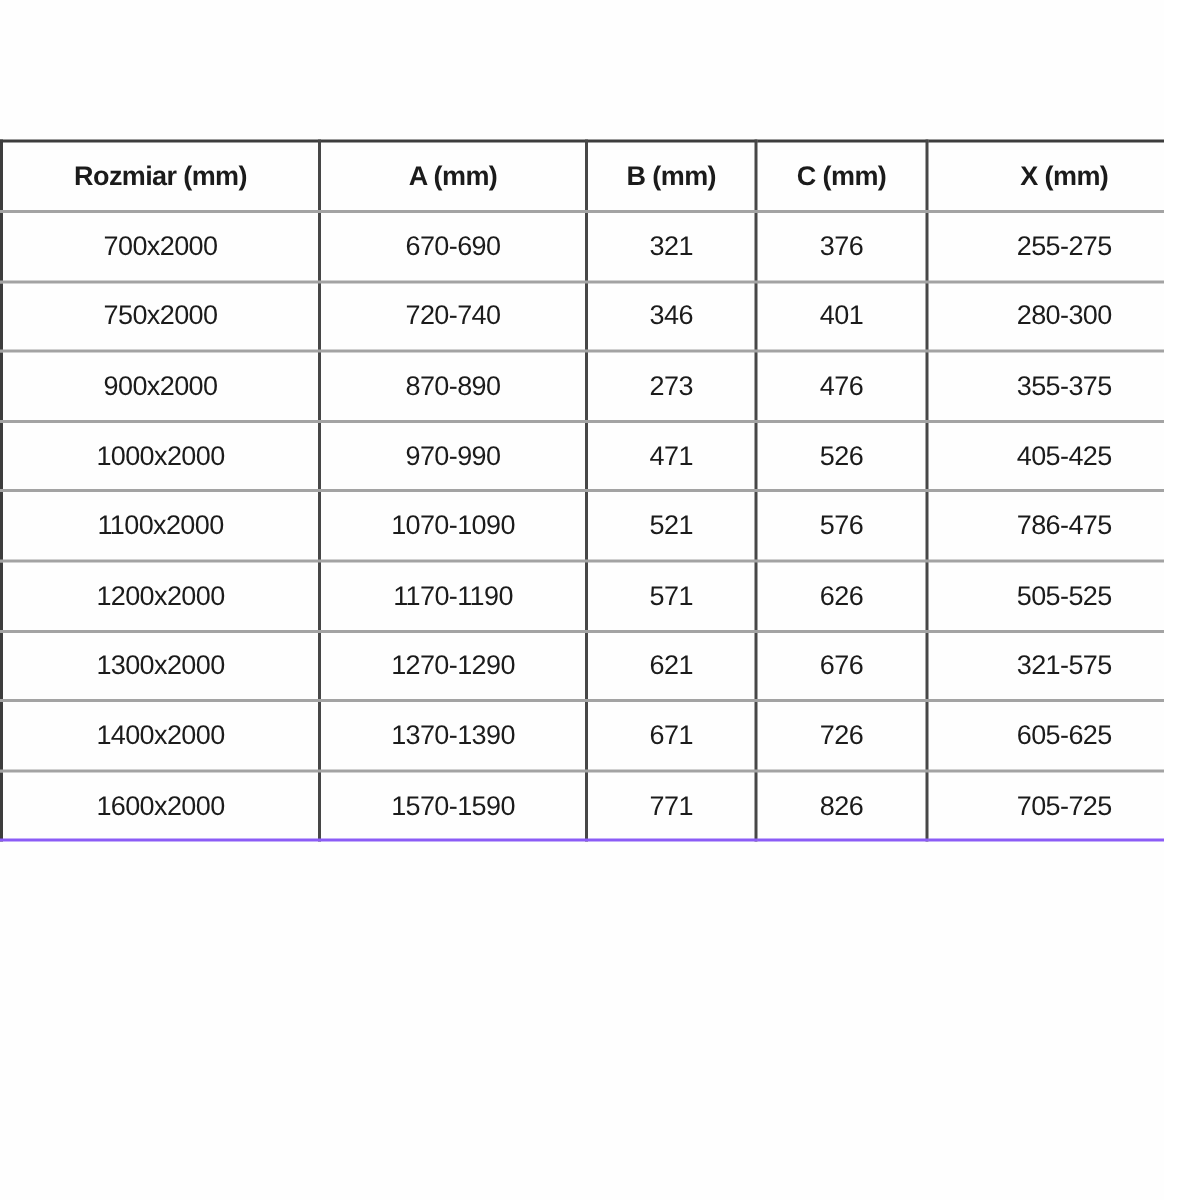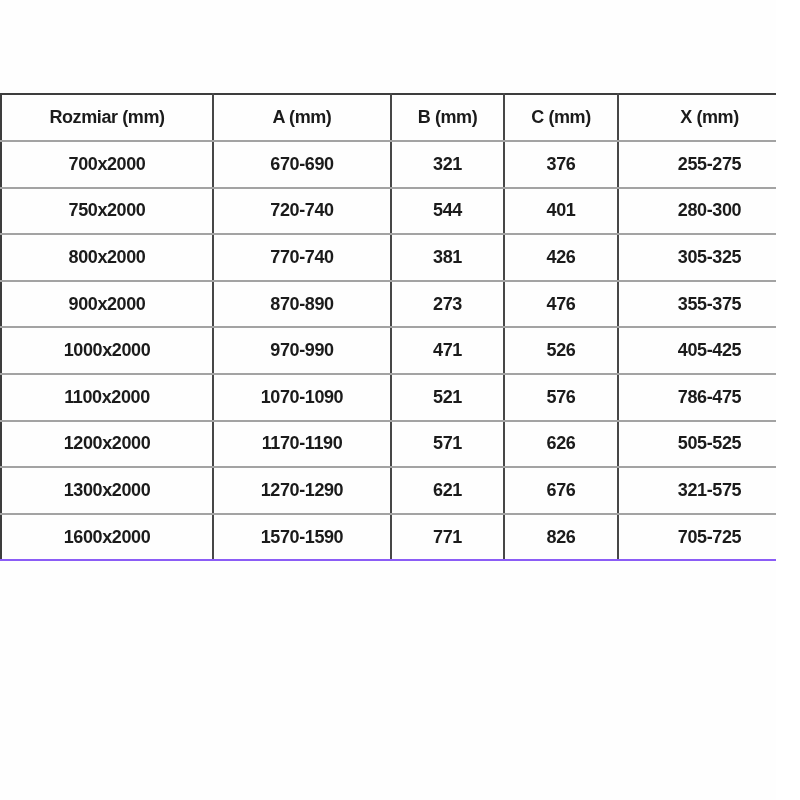--- a/index.html
+++ b/index.html
@@ -44,21 +44,20 @@
     overflow: hidden;
     white-space: nowrap;
   }
   table.spec thead th {
     font-weight: bold;
     height: 45px;
     border-top: 2px solid #3d3d3d; 
   }
   table.spec tbody td {
     height: 44.6px;
-    font-weight: bold;
   }
   table.spec tbody tr:last-child td {
     border-bottom: 2px solid #8b5cf6; 
   }
   table.spec th:first-child,
   table.spec td:first-child {
     border-left: 2px solid #3d3d3d; 
   }
   table.spec th:last-child,
   table.spec td:last-child {
@@ -90,30 +89,23 @@
       <tr>
         <td>700x2000</td>
         <td>670-690</td>
         <td>321</td>
         <td>376</td>
         <td>255-275</td>
       </tr>
       <tr>
         <td>750x2000</td>
         <td>720-740</td>
-        <td>544</td>
+        <td>346</td>
         <td>401</td>
         <td>280-300</td>
-      </tr>
-      <tr>
-        <td>800x2000</td>
-        <td>770-740</td>
-        <td>381</td>
-        <td>426</td>
-        <td>305-325</td>
       </tr>
       <tr>
         <td>900x2000</td>
         <td>870-890</td>
         <td>273</td>
         <td>476</td>
         <td>355-375</td>
       </tr>
       <tr>
         <td>1000x2000</td>
@@ -137,20 +129,27 @@
         <td>505-525</td>
       </tr>
       <tr>
         <td>1300x2000</td>
         <td>1270-1290</td>
         <td>621</td>
         <td>676</td>
         <td>321-575</td>
       </tr>
       <tr>
+        <td>1400x2000</td>
+        <td>1370-1390</td>
+        <td>671</td>
+        <td>726</td>
+        <td>605-625</td>
+      </tr>
+      <tr>
         <td>1600x2000</td>
         <td>1570-1590</td>
         <td>771</td>
         <td>826</td>
         <td>705-725</td>
       </tr>
     </tbody>
   </table>
 </div>
 

